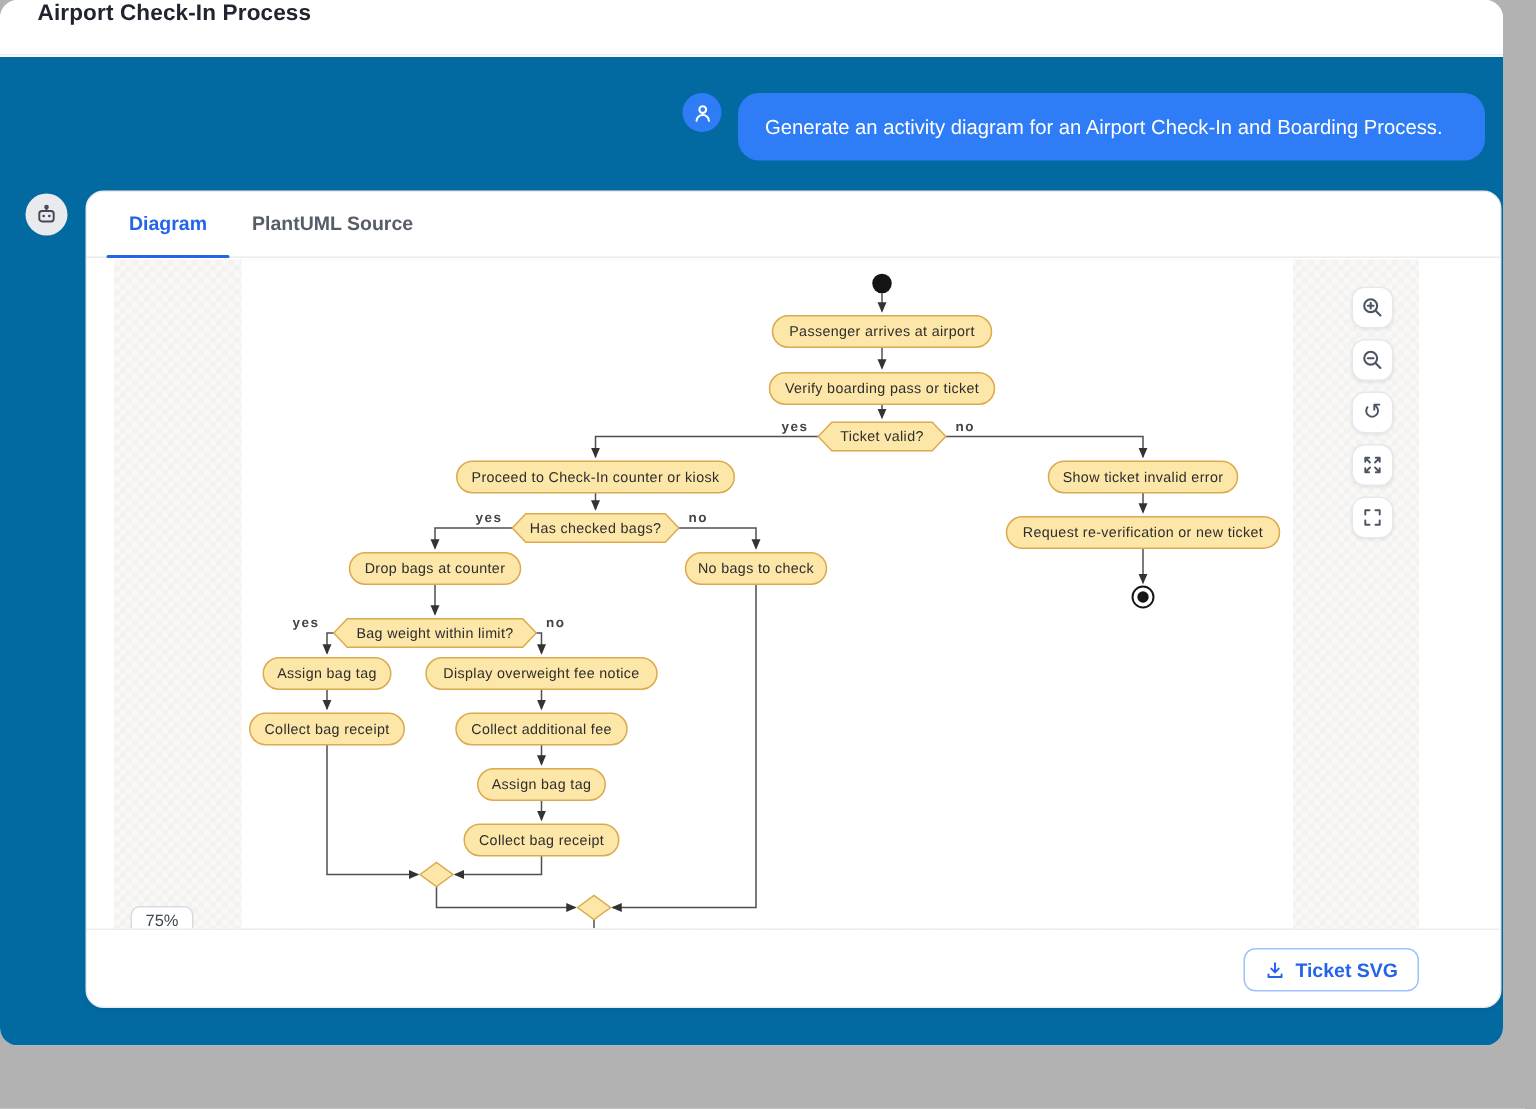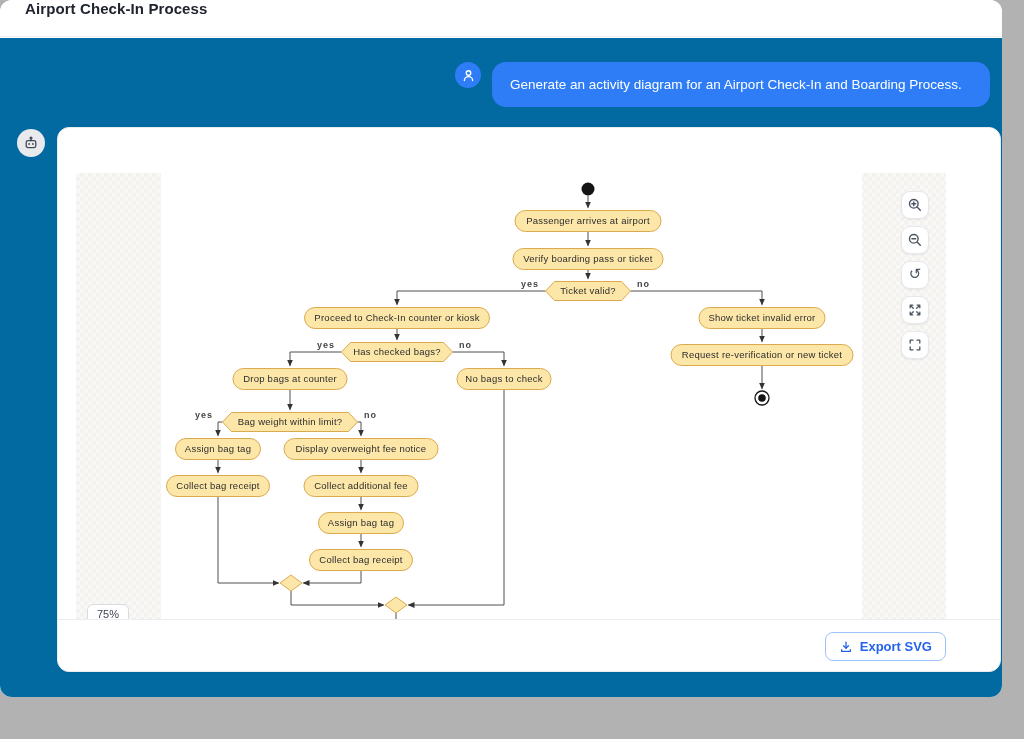--- a/index.html
+++ b/index.html
@@ -88,20 +88,24 @@
         <rect x="3.2" y="5.6" width="9.6" height="7" rx="1.8"></rect>
         <circle cx="6.1" cy="9" r="0.9" fill="#434a56" stroke="none"></circle>
         <circle cx="9.9" cy="9" r="0.9" fill="#434a56" stroke="none"></circle>
         <path d="M8,5.6 V3.8"></path>
         <circle cx="8" cy="3" r="0.9"></circle>
       </svg>
     </div>
 
     <div id="diagram-card">
 
+      <div id="tab-bar">
+        <div class="tab active">Diagram</div>
+        <div class="tab">PlantUML Source</div>
+      </div>
 
       <div id="diagram-viewport">
         <svg id="diagram-svg" width="870" height="446" viewBox="0 0 870 446">
             <defs>
               <marker id="arw" markerWidth="8" markerHeight="8" refX="6" refY="3" orient="auto" markerUnits="userSpaceOnUse">
                 <path d="M0,0 L7,3 L0,6 Z" fill="#333333"></path>
               </marker>
             </defs>
             <rect x="85" y="0" width="701" height="446" fill="#ffffff"></rect>
             <polyline points="512,22.5 512,34.5" fill="none" stroke="#4f4f4f" stroke-width="1" marker-end="url(#arw)"></polyline>
@@ -210,19 +214,19 @@
         <div id="zoom-level-badge">75%</div>
       </div>
 
       <div id="card-footer">
         <button class="footer-btn">
           <svg class="icon" width="14" height="14" viewBox="0 0 16 16" fill="none" stroke="currentColor" stroke-width="1.5" stroke-linecap="round" stroke-linejoin="round">
             <path d="M8,2.5 V9.2"></path>
               <path d="M5.2,6.6 L8,9.4 L10.8,6.6"></path>
               <path d="M3,11 V13 H13 V11"></path>
           </svg>
-          <span>Export SVG</span>
+          <span>Ticket SVG</span>
         </button>
       </div>
 
     </div>
   </div>
 </div>
 
 </body></html>

